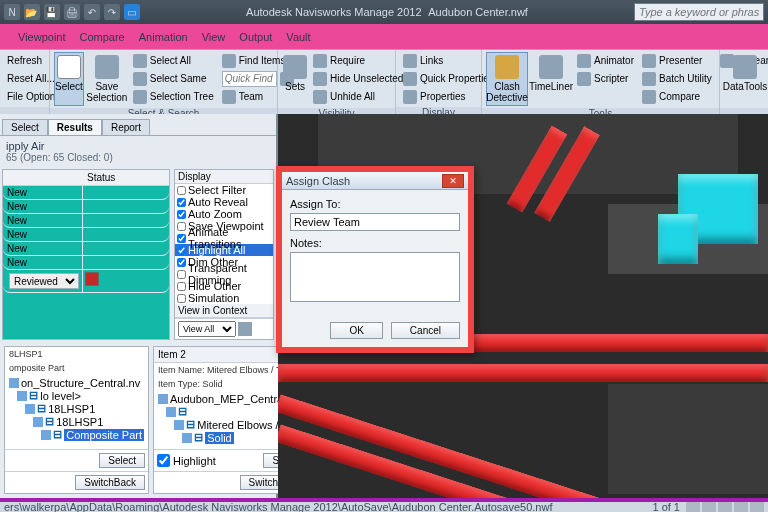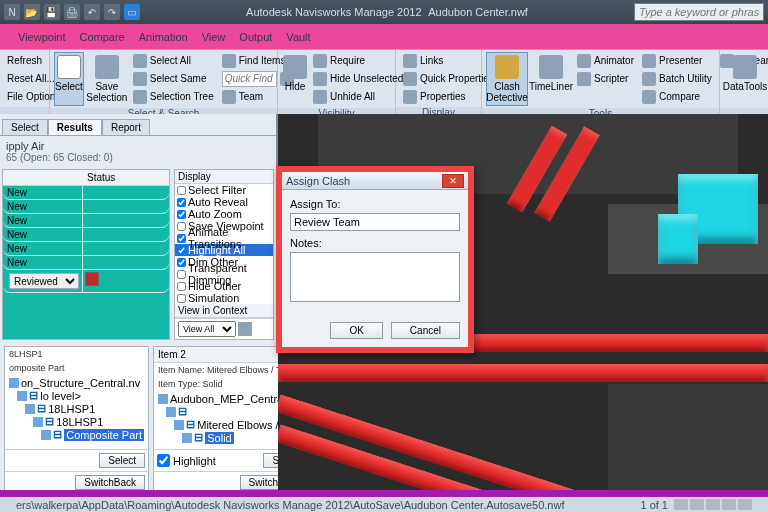--- a/index.html
+++ b/index.html
@@ -80,21 +80,21 @@
 .dialog .dtitle { height: 18px; background: linear-gradient(#f2f6fb,#cfdcec); color: #2d3d4c; display: flex; align-items: center; padding: 0 4px; border-bottom: 1px solid #9caab8; }
 .dialog .dtitle .x { margin-left: auto; width: 22px; height: 14px; background: #d64530; color: #fff; display: flex; align-items: center; justify-content: center; font-size: 9px; border: 1px solid #a32; }
 .dialog .dbody { padding: 8px; }
 .dialog .fld { margin-bottom: 6px; }
 .dialog .fld label { font-size: 11px; display: block; margin-bottom: 3px; }
 .dialog .fld input, .dialog .fld textarea { width: 100%; border: 1px solid #8c9cab; padding: 2px 3px; font-size: 11px; background: #fff; }
 .dialog .fld textarea { height: 50px; resize: none; }
 .dialog .dbtns { display: flex; justify-content: flex-end; gap: 8px; padding: 4px 8px 8px; }
 .dialog .dbtns .btn { padding: 2px 18px; }
 
-.status-bar { position: absolute; left: 0; right: 0; bottom: 0; height: 22px; background: #d0d8e2; border-top: 7px solid #a21caf; display: flex; align-items: center; padding: 0 16px; font-size: 9px; color: #3c4d5d; }
+.status-bar { position: absolute; left: 0; right: 0; bottom: 0; height: 14px; background: #d0d8e2; border-top: 4px solid #a21caf; display: flex; align-items: center; padding: 0 4px; font-size: 9px; color: #3c4d5d; }
 .status-bar .path { flex: 1; overflow: hidden; white-space: nowrap; }
 .status-bar .pg { margin: 0 6px; }
 .status-bar .icons { display: flex; gap: 2px; }
 .status-bar .icons span { width: 14px; height: 11px; background: #aeb9c6; }
 </style>
 </head>
 <body>
 
 <div class="title-bar">
   <div class="qat">
@@ -177,21 +177,21 @@
             <span class="lbl">Team</span>
           </div>
       </div>
     </div>
     <div class="label">Select &amp; Search</div>
   </div>
   <div class="ribbon-group" style="width:118px">
     <div class="body">
       <div class="big-btn">
           <div class="ic"></div>
-          <div class="lbl">Hide</div>
+          <div class="lbl">Sets</div>
         </div>
       <div class="col">
         <div class="small-row">
             <span class="ic"></span>
             <span class="lbl">Require</span>
           </div>
         <div class="small-row">
             <span class="ic"></span>
             <span class="lbl">Hide Unselected</span>
           </div>

